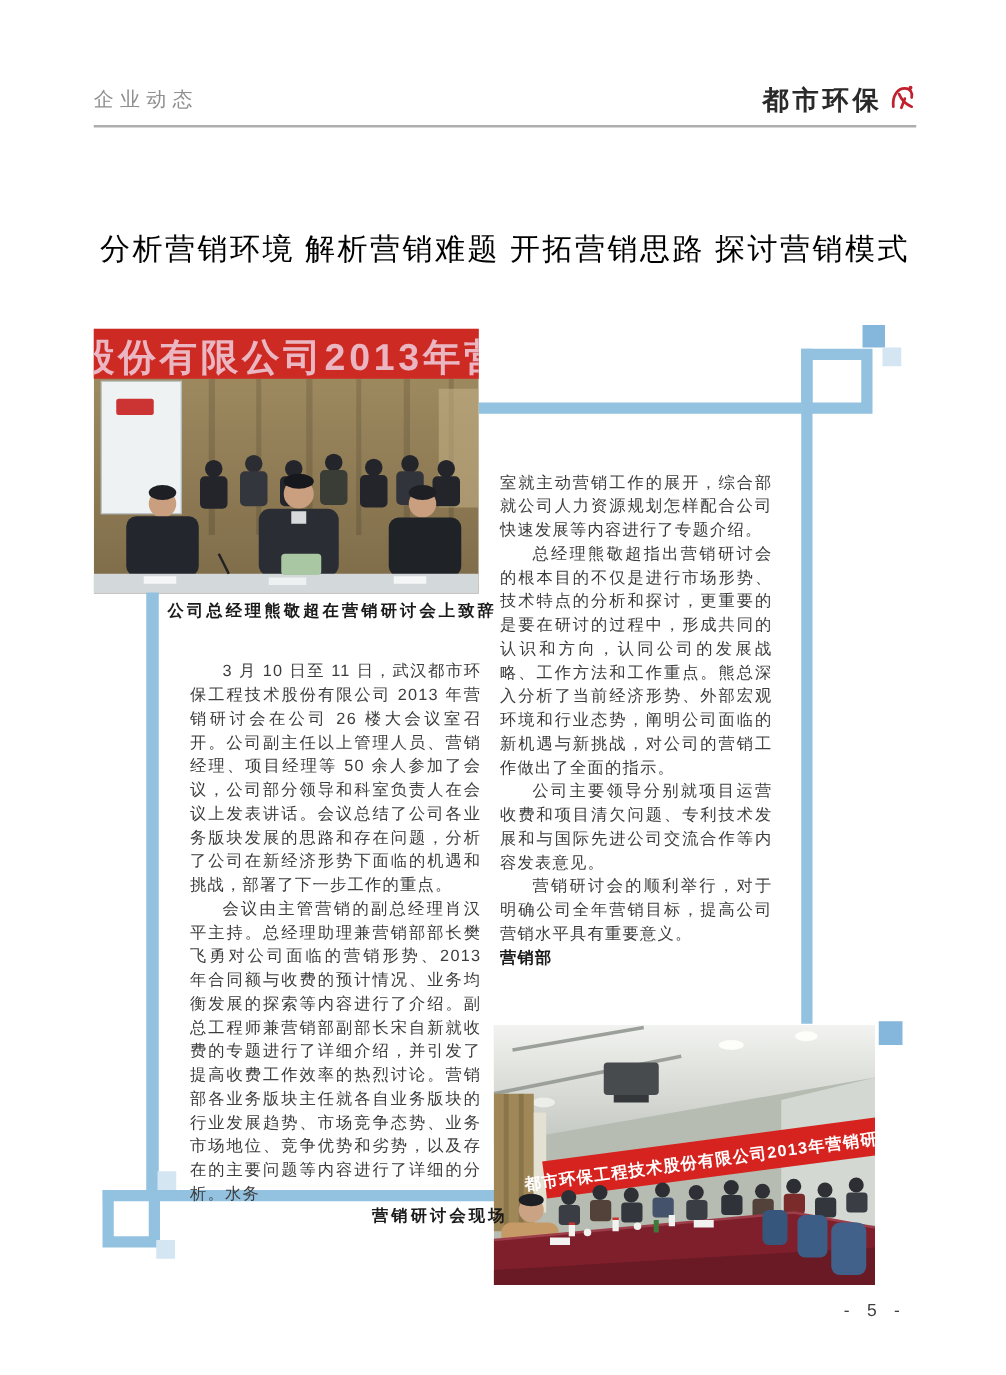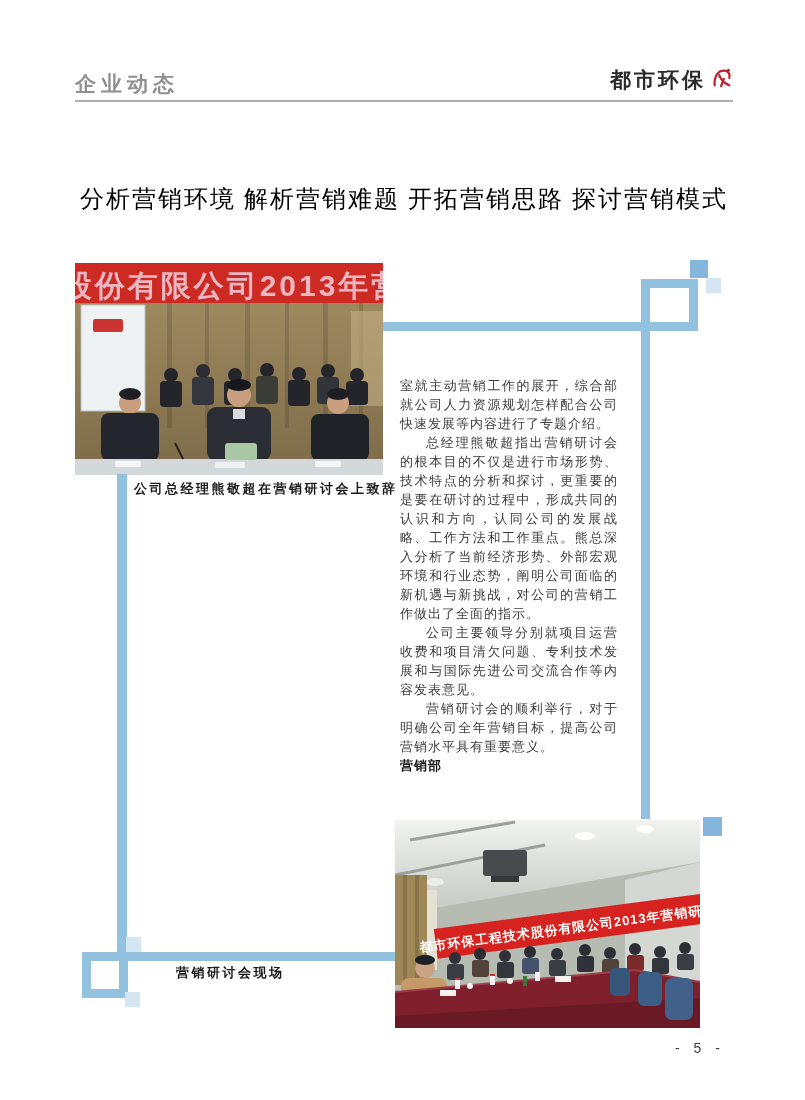--- a/index.html
+++ b/index.html
@@ -1,40 +1,40 @@
 <!DOCTYPE html>
 <html><head>
 <meta charset="utf-8">
 <style>
   html,body{margin:0;padding:0;background:#ffffff;}
   .page{position:relative;width:805px;height:1100px;background:#fff;overflow:hidden;
         font-family:"Liberation Sans","DejaVu Sans",sans-serif;}
   .abs{position:absolute;}
 
   
-  .section-label{left:75px;top:70px;font-size:21px;color:#8f8f8f;letter-spacing:5px;font-weight:bold;}
+  .section-label{left:75px;top:70px;font-size:16px;color:#8f8f8f;letter-spacing:5px;}
   .brand{top:66px;right:72px;display:flex;align-items:center;gap:5px;}
   .brand-text{font-size:21px;font-weight:bold;color:#2a2a2a;letter-spacing:3px;}
   .header-rule{left:75px;top:100px;width:658px;height:2px;background:#aeaeae;}
 
   
   .title{left:75px;width:658px;text-align:center;color:#000;
          font-family:"Liberation Serif","DejaVu Serif",serif;font-weight:normal;
          font-size:24px;letter-spacing:2px;white-space:nowrap;}
   .title1{top:183px;}
   .title2{top:215px;}
 
   
   .photo1{left:75px;top:263px;width:308px;height:212px;}
   .photo2{left:395px;top:820px;width:305px;height:208px;}
 
   
   .caption{font-size:13px;font-weight:bold;color:#1a1a1a;letter-spacing:2.5px;}
   .caption1{left:134px;top:480px;}
-  .caption2{left:176px;top:964px;width:210px;text-align:left;}
+  .caption2{left:196px;top:964px;width:210px;text-align:right;}
 
   
   .col{font-size:13px;line-height:19px;color:#3c3c3c;text-align:justify;
        letter-spacing:1px;word-break:break-all;}
   .col p{margin:0;}
   .col p.indent{text-indent:2em;}
   .left-col{left:152px;top:527px;width:233px;height:386px;}
   .right-col{left:400px;top:376px;width:218px;}
   .byline{margin-top:6px;text-align:left;font-weight:bold;color:#1a1a1a;padding-right:4px;}
 
@@ -153,20 +153,22 @@
   <div class="abs lsq lsq-tr"></div>
   <div class="abs blue hline-bottom"></div>
   <div class="abs sq-outline-bl"></div>
   <div class="abs lsq lsq-bl-a"></div>
   <div class="abs lsq lsq-bl-b"></div>
   <div class="abs ssq ssq-photo2"></div>
 
   <div class="abs caption caption1">公司总经理熊敬超在营销研讨会上致辞</div>
 
   <div class="abs col left-col">
+    <p class="indent">3 月 10 日至 11 日，武汉都市环保工程技术股份有限公司 2013 年营销研讨会在公司 26 楼大会议室召开。公司副主任以上管理人员、营销经理、项目经理等 50 余人参加了会议，公司部分领导和科室负责人在会议上发表讲话。会议总结了公司各业务版块发展的思路和存在问题，分析了公司在新经济形势下面临的机遇和挑战，部署了下一步工作的重点。</p>
+    <p class="indent">会议由主管营销的副总经理肖汉平主持。总经理助理兼营销部部长樊飞勇对公司面临的营销形势、2013 年合同额与收费的预计情况、业务均衡发展的探索等内容进行了介绍。副总工程师兼营销部副部长宋自新就收费的专题进行了详细介绍，并引发了提高收费工作效率的热烈讨论。营销部各业务版块主任就各自业务版块的行业发展趋势、市场竞争态势、业务市场地位、竞争优势和劣势，以及存在的主要问题等内容进行了详细的分析。水务</p>
   </div>
   <div class="abs col right-col">
     <p>室就主动营销工作的展开，综合部就公司人力资源规划怎样配合公司快速发展等内容进行了专题介绍。</p>
     <p class="indent">总经理熊敬超指出营销研讨会的根本目的不仅是进行市场形势、技术特点的分析和探讨，更重要的是要在研讨的过程中，形成共同的认识和方向，认同公司的发展战略、工作方法和工作重点。熊总深入分析了当前经济形势、外部宏观环境和行业态势，阐明公司面临的新机遇与新挑战，对公司的营销工作做出了全面的指示。</p>
     <p class="indent">公司主要领导分别就项目运营收费和项目清欠问题、专利技术发展和与国际先进公司交流合作等内容发表意见。</p>
     <p class="indent">营销研讨会的顺利举行，对于明确公司全年营销目标，提高公司营销水平具有重要意义。</p>
     <p class="byline">营销部</p>
   </div>
 
   <div class="abs photo2">

